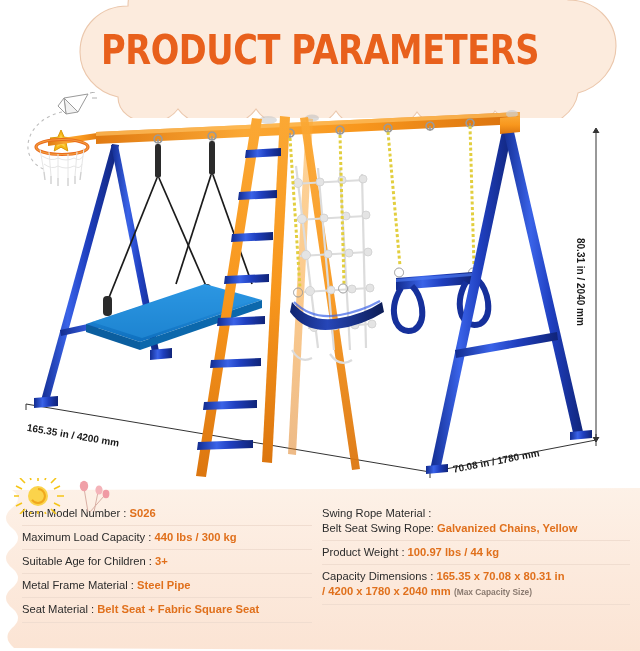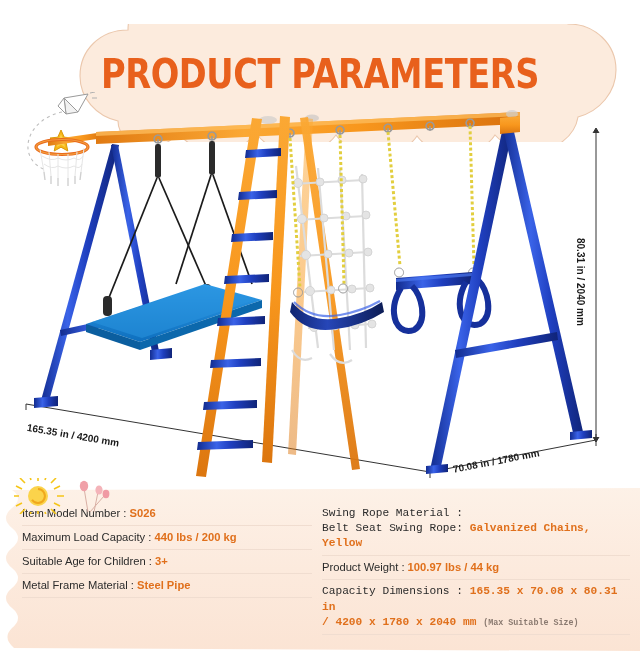--- a/index.html
+++ b/index.html
@@ -3,42 +3,42 @@
 <meta charset="utf-8">
 <style>
   * { margin:0; padding:0; box-sizing:border-box; }
   html,body{ background:#fff; }
   body{
     width:640px; height:651px; position:relative; overflow:hidden;
     font-family:"Liberation Sans", sans-serif;
     background:#ffffff;
   }
   
-  #header-cloud{ position:absolute; left:0; top:0; width:620px; height:118px;margin-top:24px; }
+  #header-cloud{ position:absolute; left:0; top:0; width:620px; height:118px; }
   #title-text{
     position:absolute; left:0; top:26px; width:640px; text-align:center;
     font-family:"DejaVu Sans", sans-serif;
     font-weight:bold; font-size:41px; letter-spacing:-0.5px;
     color:#E8601C; transform:scaleX(0.82); transform-origin:center center;
     white-space:nowrap;
   }
   
   #product-stage{ position:absolute; left:0; top:88px; width:640px; height:400px; }
   
   #spec-panel{ position:absolute; left:0; top:488px; width:640px; height:163px; }
   .spec-col{ position:absolute; top:14px; }
   #spec-col-left{ left:22px; width:290px; }
   #spec-col-right{ left:322px; width:308px; }
   .spec-row{
     border-bottom:1px solid #f0ddd0;
     padding:4px 0 4px 0;
     font-size:11.2px; color:#2b2b2b; line-height:1.35;
     white-space:nowrap;
   }
-  .spec-row.tall{ white-space:normal;font-family:Liberation Mono, monospace; }
+  .spec-row.tall{ white-space:normal; }
   .spec-label{ color:#2b2b2b; font-weight:normal; }
   .spec-value{ color:#E0701C; font-weight:bold; }
   .spec-note{ color:#8a7a70; font-weight:bold; font-size:8.4px; }
   .dim-label{
     position:absolute; font-size:10px; font-weight:bold; color:#1a1a1a;
     white-space:nowrap; font-family:"Liberation Sans", sans-serif;
   }
 </style>
 </head>
 <body>
@@ -282,42 +282,45 @@
              Q24,10 12,20 Q0,30 12,40 Q24,50 12,60 Q0,70 12,80
              Q24,90 12,100 Q0,110 12,120 Q24,130 12,140 Q2,150 14,160
              L640,163 L640,0 Z" fill="url(#gPanel)"></path>
   </svg>
 
   <div class="spec-col" id="spec-col-left">
     <div class="spec-row">
       <span class="spec-label">Item Model Number : </span><span class="spec-value">S026</span>
     </div>
     <div class="spec-row">
-      <span class="spec-label">Maximum Load Capacity : </span><span class="spec-value">440 lbs / 200 kg</span>
+      <span class="spec-label">Maximum Load Capacity : </span><span class="spec-value">440 lbs / 300 kg</span>
     </div>
     <div class="spec-row">
       <span class="spec-label">Suitable Age for Children : </span><span class="spec-value">3+</span>
     </div>
     <div class="spec-row">
       <span class="spec-label">Metal Frame Material : </span><span class="spec-value">Steel Pipe</span>
+    </div>
+    <div class="spec-row">
+      <span class="spec-label">Seat Material : </span><span class="spec-value">Belt Seat + Fabric Square Seat</span>
     </div>
   </div>
 
   <div class="spec-col" id="spec-col-right">
     <div class="spec-row tall">
       <span class="spec-label">Swing Rope Material :</span><br>
       <span class="spec-label">Belt Seat Swing Rope: </span><span class="spec-value">Galvanized Chains, Yellow</span>
     </div>
     <div class="spec-row">
       <span class="spec-label">Product Weight : </span><span class="spec-value">100.97 lbs / 44 kg</span>
     </div>
     <div class="spec-row tall">
       <span class="spec-label">Capacity Dimensions : </span><span class="spec-value">165.35 x 70.08 x 80.31 in</span><br>
       <span class="spec-value">/ 4200 x 1780 x 2040 mm</span>
-      <span class="spec-note">(Max Suitable Size)</span>
+      <span class="spec-note">(Max Capacity Size)</span>
     </div>
   </div>
 </div>
 
 <svg style="position:absolute;left:14px;top:478px;width:116px;height:36px;" viewBox="0 0 116 36">
   <g>
     <g stroke="#F5C518" stroke-width="1.6" fill="none">
       <path d="M24,3 L24,-4 M24,33 L24,40 M5,18 L-2,18 M43,18 L50,18
                M11,5 L6,0 M37,31 L42,36 M11,31 L6,36 M37,5 L42,0
                M17,2 L15,-4 M31,2 L33,-4 M8,11 L2,8 M8,25 L2,28

